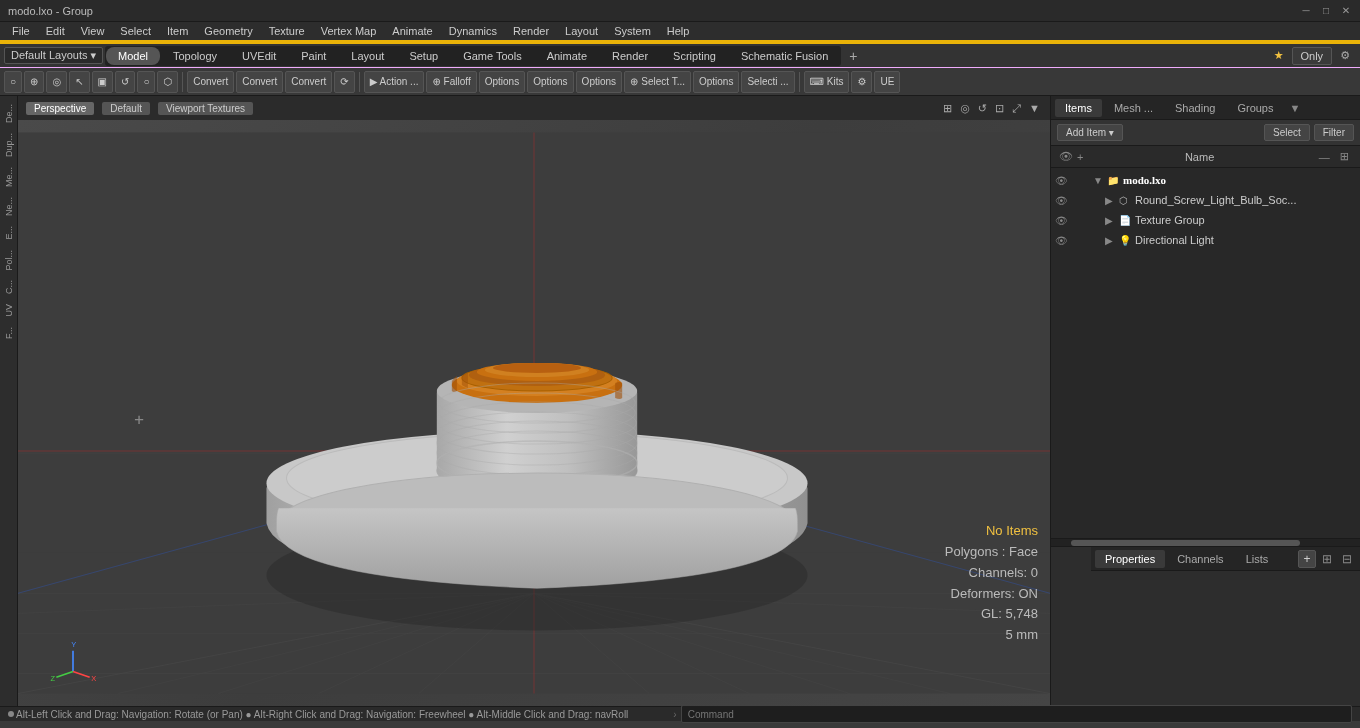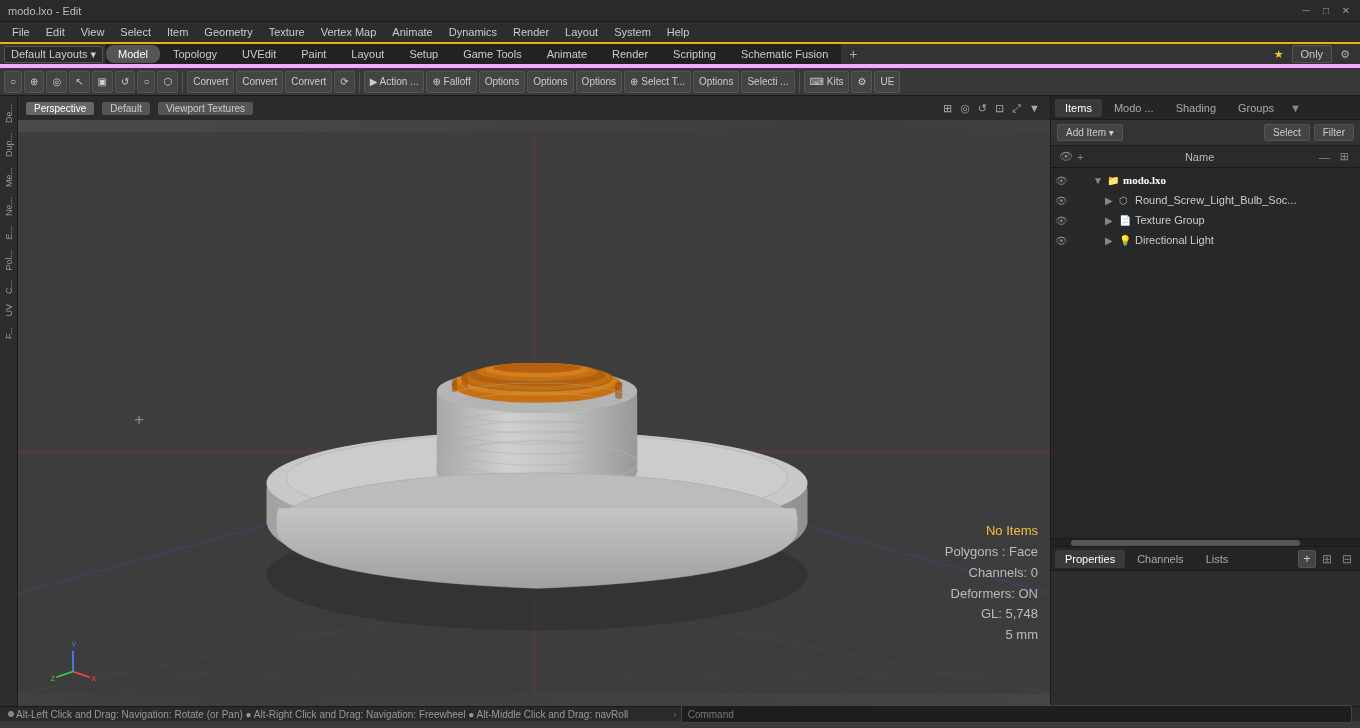--- a/index.html
+++ b/index.html
@@ -18,38 +18,38 @@
     #titlebar .window-controls { display: flex; gap: 8px; }
     #titlebar .win-btn { width: 12px; height: 12px; font-size: 10px; color: #999; cursor: pointer; display: flex; align-items: center; justify-content: center; }
 
     
     #menubar {
       height: 22px;
       background: #2d2d2d;
       display: flex;
       align-items: center;
       padding: 0 4px;
-      border-bottom: 2px solid #eab308;
+      border-bottom: 4px solid #eab308;
     }
     .menu-item {
       padding: 2px 8px;
       color: #ccc;
       cursor: pointer;
       font-size: 11px;
       white-space: nowrap;
     }
 
     
     #layoutbar {
       height: 24px;
       background: #333;
       display: flex;
       align-items: center;
       padding: 0 4px;
-      border-bottom: 4px solid #f0abfc;
+      border-bottom: 1px solid #f0abfc;
       gap: 2px;
     }
     .layout-dropdown {
       background: #2a2a2a;
       border: 1px solid #555;
       color: #ccc;
       padding: 1px 6px;
       font-size: 11px;
       border-radius: 2px;
       cursor: pointer;
@@ -299,20 +299,21 @@
       margin: 1px 60px 1px 20px;
       background: #555;
       border-radius: 3px;
     }
 
     
     #properties-panel {
       height: 160px;
       border-top: 1px solid #1a1a1a;
       background: #2d2d2d;
+      padding-left: 40px;
     }
     #properties-tabs {
       height: 24px;
       background: #252525;
       display: flex;
       align-items: center;
       padding: 0 4px;
       gap: 2px;
       border-bottom: 1px solid #1a1a1a;
     }
@@ -345,21 +346,21 @@
       position: absolute;
       bottom: 20px;
       left: 30px;
     }
     #axis-indicator svg { width: 50px; height: 50px; }
   </style>
 </head>
 <body>
 
 <div id="titlebar">
-  <span class="title">modo.lxo - Edit</span>
+  <span class="title">modo.lxo - Group</span>
   <div class="window-controls">
     <div class="win-btn">─</div>
     <div class="win-btn">□</div>
     <div class="win-btn">✕</div>
   </div>
 </div>
 
 <div id="menubar">
 <div class="menu-item">File</div>
     <div class="menu-item">Edit</div>
@@ -576,21 +577,21 @@
           <text x="3" y="56" fill="#44cc44" font-size="9" font-family="Arial">Z</text>
         </svg>
       </div>
     </div>
   </div>
 
   <div id="right-panel">
 
     <div id="right-tabs">
     <div class="right-tab active">Items</div>
-        <div class="right-tab">Modo ...</div>
+        <div class="right-tab">Mesh ...</div>
         <div class="right-tab">Shading</div>
         <div class="right-tab">Groups</div>
         <div class="right-tab-more">▼</div>
       </div>
 
     <div id="items-toolbar">
       <button class="items-btn">Add Item ▾</button>
       <span class="items-spacer"></span>
       <button class="items-btn">Select</button>
       <button class="items-btn">Filter</button>

